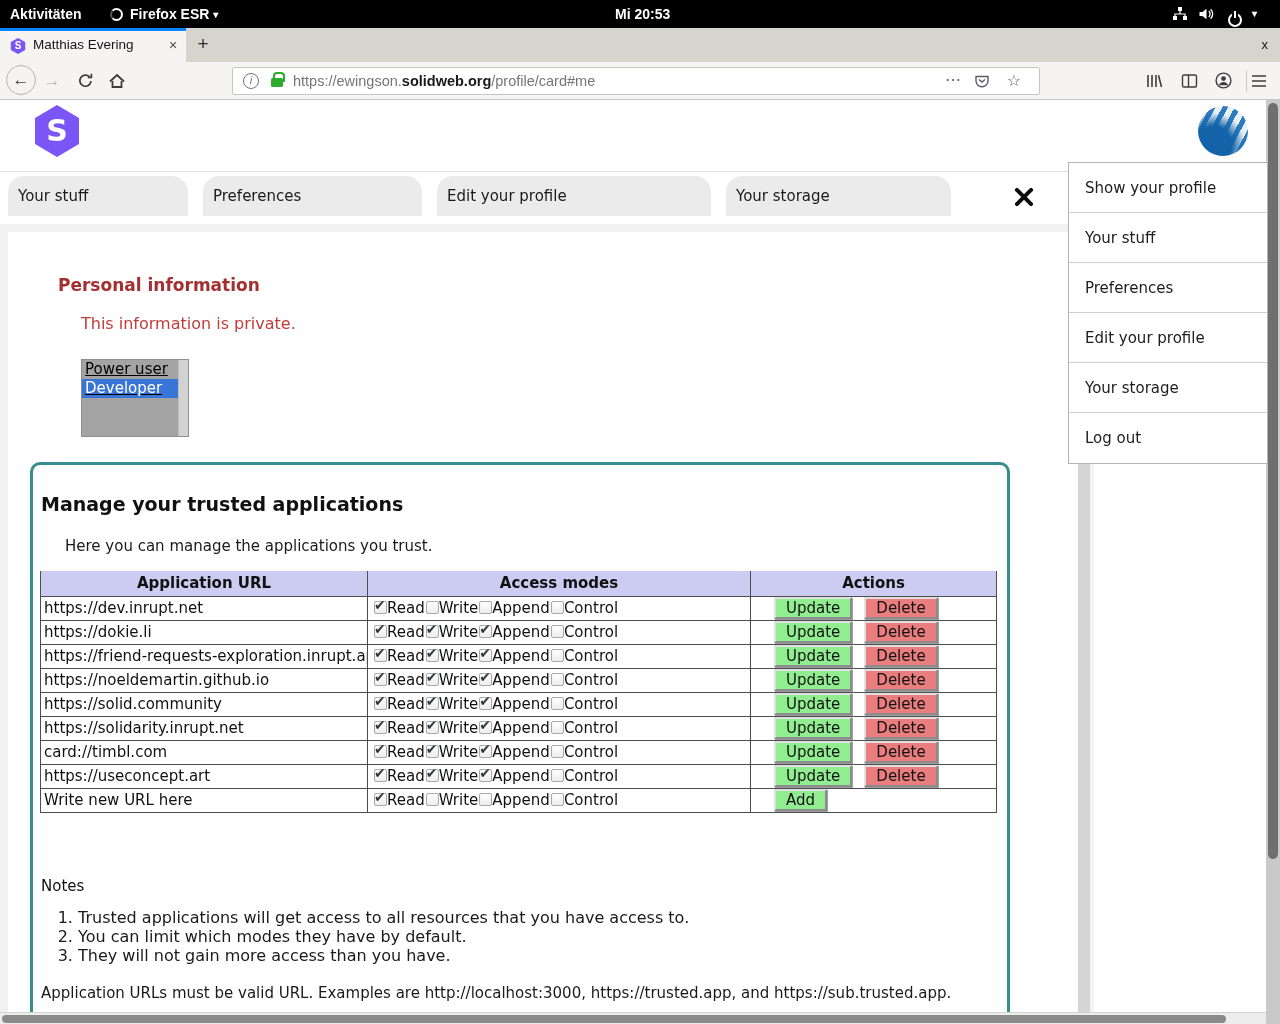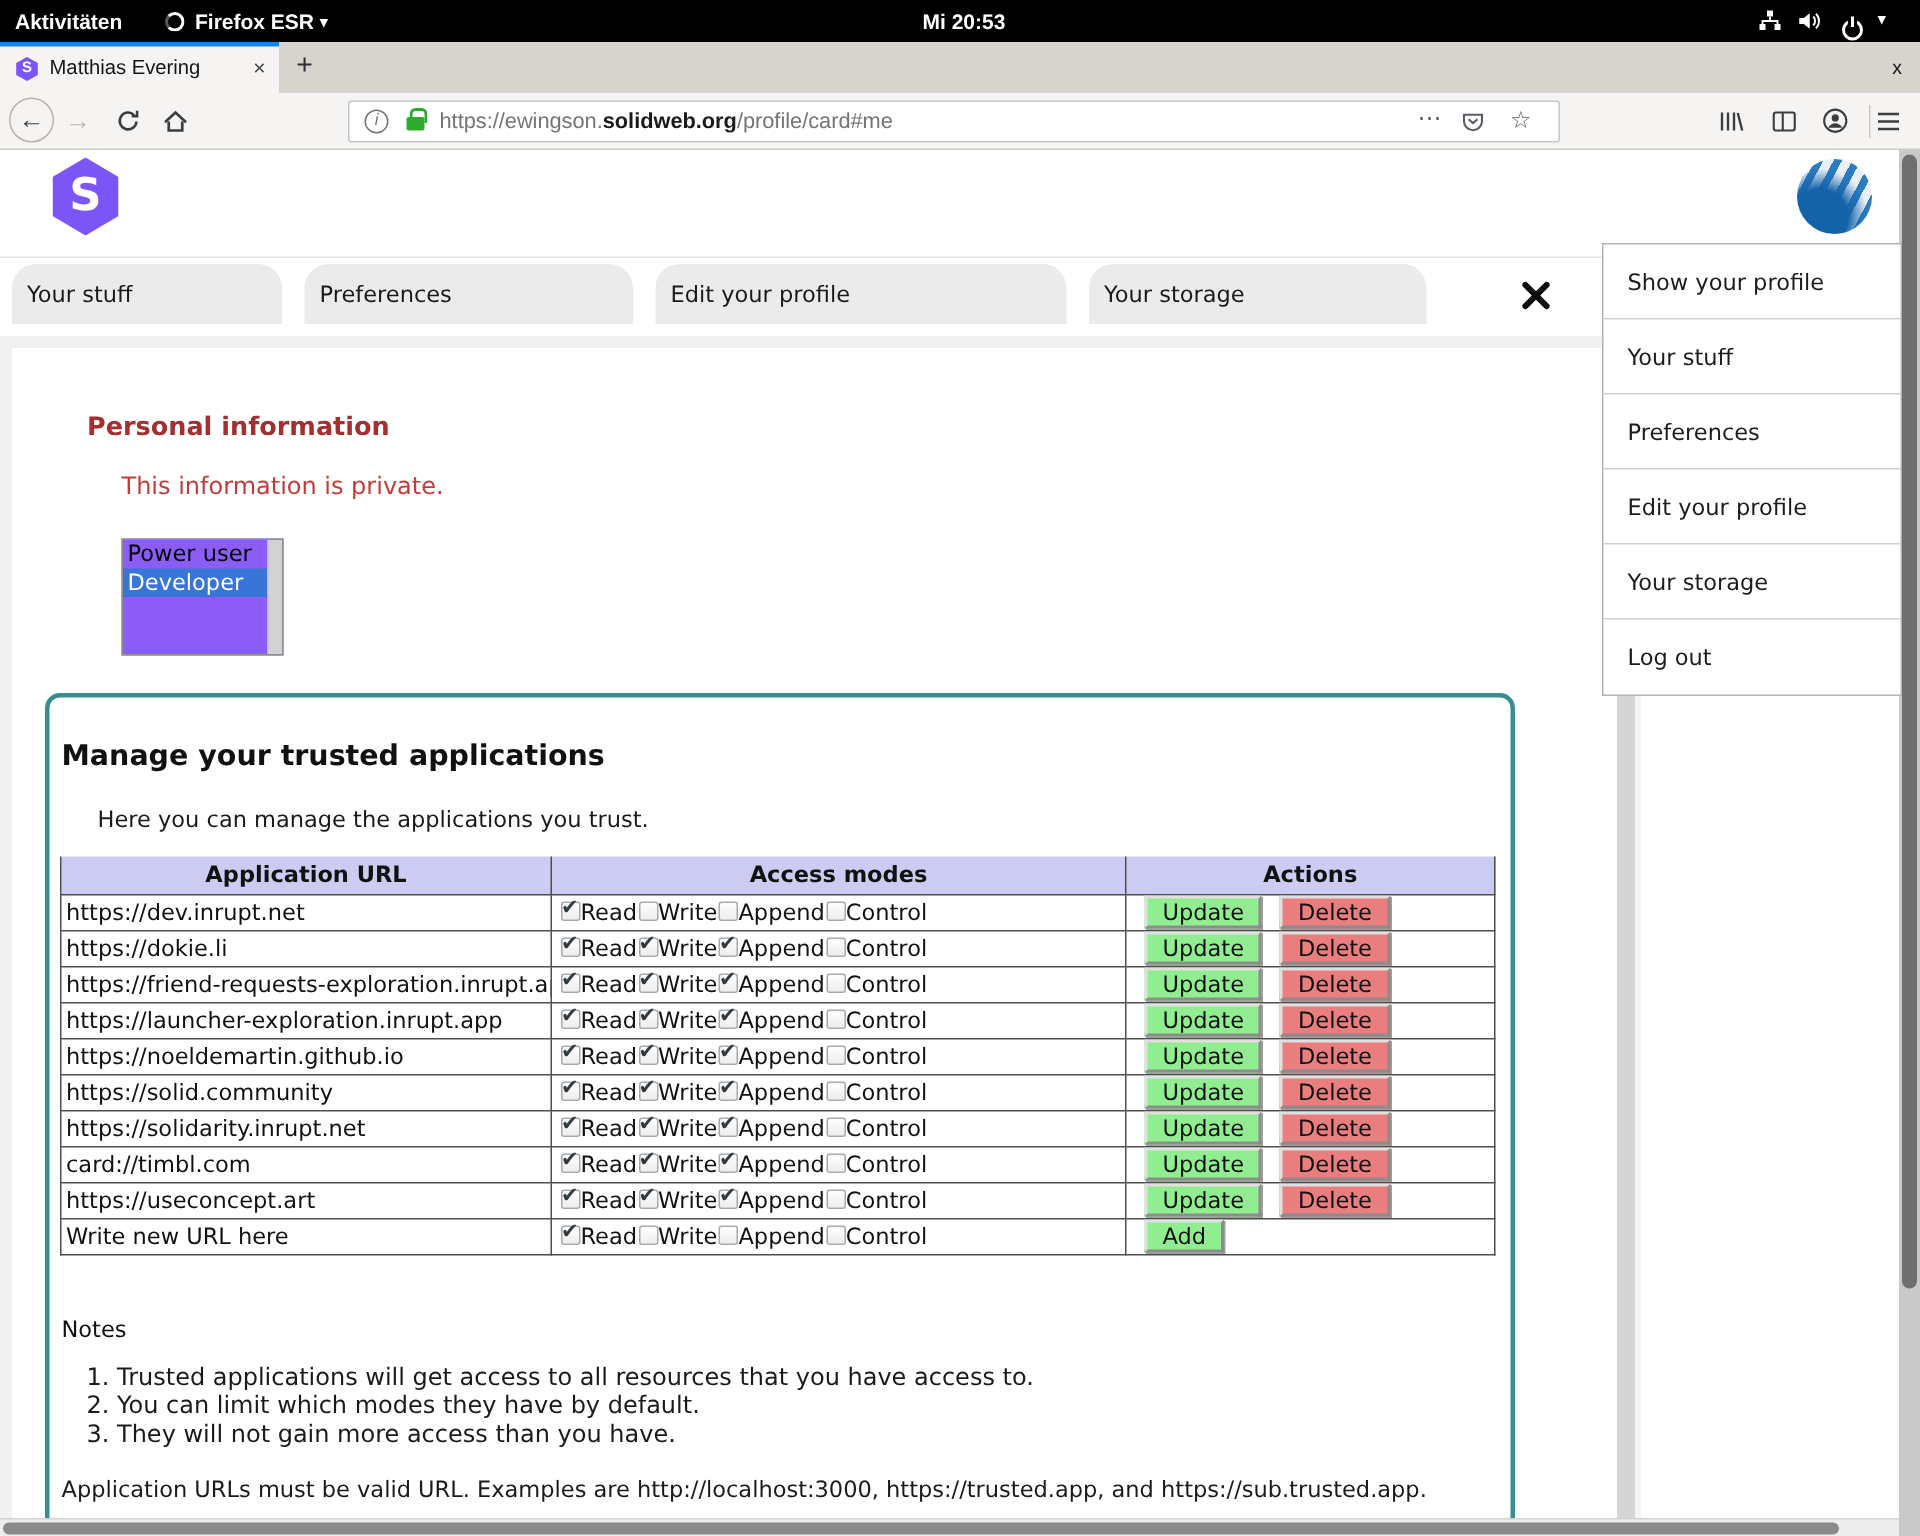--- a/index.html
+++ b/index.html
@@ -78,41 +78,41 @@
   #menu-close { left:1008px; top:84px; width:32px; height:26px; }
   #menu-close i, #menu-close b { position:absolute; left:4px; top:11px; width:24px; height:4px;
                                  background:#0d0d0d; border-radius:2px; }
   #menu-close i { transform:rotate(45deg); } #menu-close b { transform:rotate(-45deg); }
 
   #content-bg { left:0; top:124px; width:1078px; height:788px; background:#f1f1f1; }
   #content-panel { left:8px; top:132px; width:1070px; height:780px; background:#fff; }
 
   #personal-heading { left:58px; top:175px; font-size:17px; font-weight:700; color:#a33030; }
   #privacy-note { left:81px; top:214px; font-size:16px; color:#c23b3b; }
-  #role-listbox { left:81px; top:259px; width:108px; height:78px; background:#8b5cf6; border:1px solid #8f8f8f; }
+  #role-listbox { left:81px; top:259px; width:108px; height:78px; background:#a3a3a3; border:1px solid #8f8f8f;text-decoration:underline; }
   .role-item { height:19px; line-height:19px; font-size:15px; padding-left:3px; width:96px;
                white-space:nowrap; overflow:hidden; color:#000; }
   .role-item.selected { background:#3875d7; color:#fff; }
   #role-scroll { position:absolute; right:0; top:0; width:10px; height:76px; background:#d2d2d2; border-left:1px solid #bdbdbd; }
 
   
   #trust-box { left:30px; top:362px; width:980px; height:560px; background:#fff;
                border:3px solid #388e8e; border-radius:10px; }
   #trust-heading { left:8px; top:28px; font-size:19px; font-weight:700; color:#111; }
   #trust-intro { left:8px; top:72px; font-size:15px; color:#1a1a1a;margin-left:24px; }
   #apps-table { position:absolute; left:7px; top:106px; width:956px; border-collapse:collapse; table-layout:fixed; }
   #apps-table th { background:#ccccf2; border:1px solid #4d4d4d; border-top:none; height:25px;
                    font-size:15px; font-weight:700; color:#111; text-align:center; }
   #apps-table td { border:1px solid #4d4d4d; height:24px; font-size:15px; color:#111;
                    white-space:nowrap; overflow:hidden; }
   .col-url { width:327px; } .col-modes { width:383px; } .col-actions { width:246px; }
   td.url-cell { padding-left:3px; }
   td.url-cell.placeholder { color:#8d8d8d; }
   td.modes-cell { padding-left:6px; }
-  td.actions-cell { padding-left:12px; }
+  td.actions-cell { padding-left:23px; }
   .cb { display:inline-block; position:relative; width:13px; height:13px; border:1px solid #a9a9a9;
         border-radius:2px; background:linear-gradient(#fefefe,#ededed); vertical-align:-1px; }
   .cb.checked::after { content:"\2714"; position:absolute; top:-5px; left:-1px; font-size:14px;
                        font-weight:700; color:#2f3b40; }
   .cb-label { margin-right:1px; }
   .btn { font-family:"DejaVu Sans", sans-serif; font-size:15px; color:#111; height:22px; padding:0 10px;
          border:2px outset #e0e0e0; box-shadow:1px 1px 0 #9e9e9e; margin-right:12px; }
   .btn.update, .btn.add { background:#90ee90; }
   .btn.delete { background:#ea7d7d; }
   #notes-heading { left:8px; top:412px; font-size:15px; font-weight:400; color:#111; }
@@ -287,25 +287,20 @@
             <td class="url-cell">https://dokie.li</td>
             <td class="modes-cell"><span class="cb checked"></span><span class="cb-label">Read</span><span class="cb checked"></span><span class="cb-label">Write</span><span class="cb checked"></span><span class="cb-label">Append</span><span class="cb"></span><span class="cb-label">Control</span></td>
             <td class="actions-cell"><button class="btn update">Update</button><button class="btn delete">Delete</button></td>
           </tr>
           <tr>
             <td class="url-cell">https://friend-requests-exploration.inrupt.app</td>
             <td class="modes-cell"><span class="cb checked"></span><span class="cb-label">Read</span><span class="cb checked"></span><span class="cb-label">Write</span><span class="cb checked"></span><span class="cb-label">Append</span><span class="cb"></span><span class="cb-label">Control</span></td>
             <td class="actions-cell"><button class="btn update">Update</button><button class="btn delete">Delete</button></td>
           </tr>
           <tr>
-            <td class="url-cell">https://launcher-exploration.inrupt.app</td>
-            <td class="modes-cell"><span class="cb checked"></span><span class="cb-label">Read</span><span class="cb checked"></span><span class="cb-label">Write</span><span class="cb checked"></span><span class="cb-label">Append</span><span class="cb"></span><span class="cb-label">Control</span></td>
-            <td class="actions-cell"><button class="btn update">Update</button><button class="btn delete">Delete</button></td>
-          </tr>
-          <tr>
             <td class="url-cell">https://noeldemartin.github.io</td>
             <td class="modes-cell"><span class="cb checked"></span><span class="cb-label">Read</span><span class="cb checked"></span><span class="cb-label">Write</span><span class="cb checked"></span><span class="cb-label">Append</span><span class="cb"></span><span class="cb-label">Control</span></td>
             <td class="actions-cell"><button class="btn update">Update</button><button class="btn delete">Delete</button></td>
           </tr>
           <tr>
             <td class="url-cell">https://solid.community</td>
             <td class="modes-cell"><span class="cb checked"></span><span class="cb-label">Read</span><span class="cb checked"></span><span class="cb-label">Write</span><span class="cb checked"></span><span class="cb-label">Append</span><span class="cb"></span><span class="cb-label">Control</span></td>
             <td class="actions-cell"><button class="btn update">Update</button><button class="btn delete">Delete</button></td>
           </tr>
           <tr>

